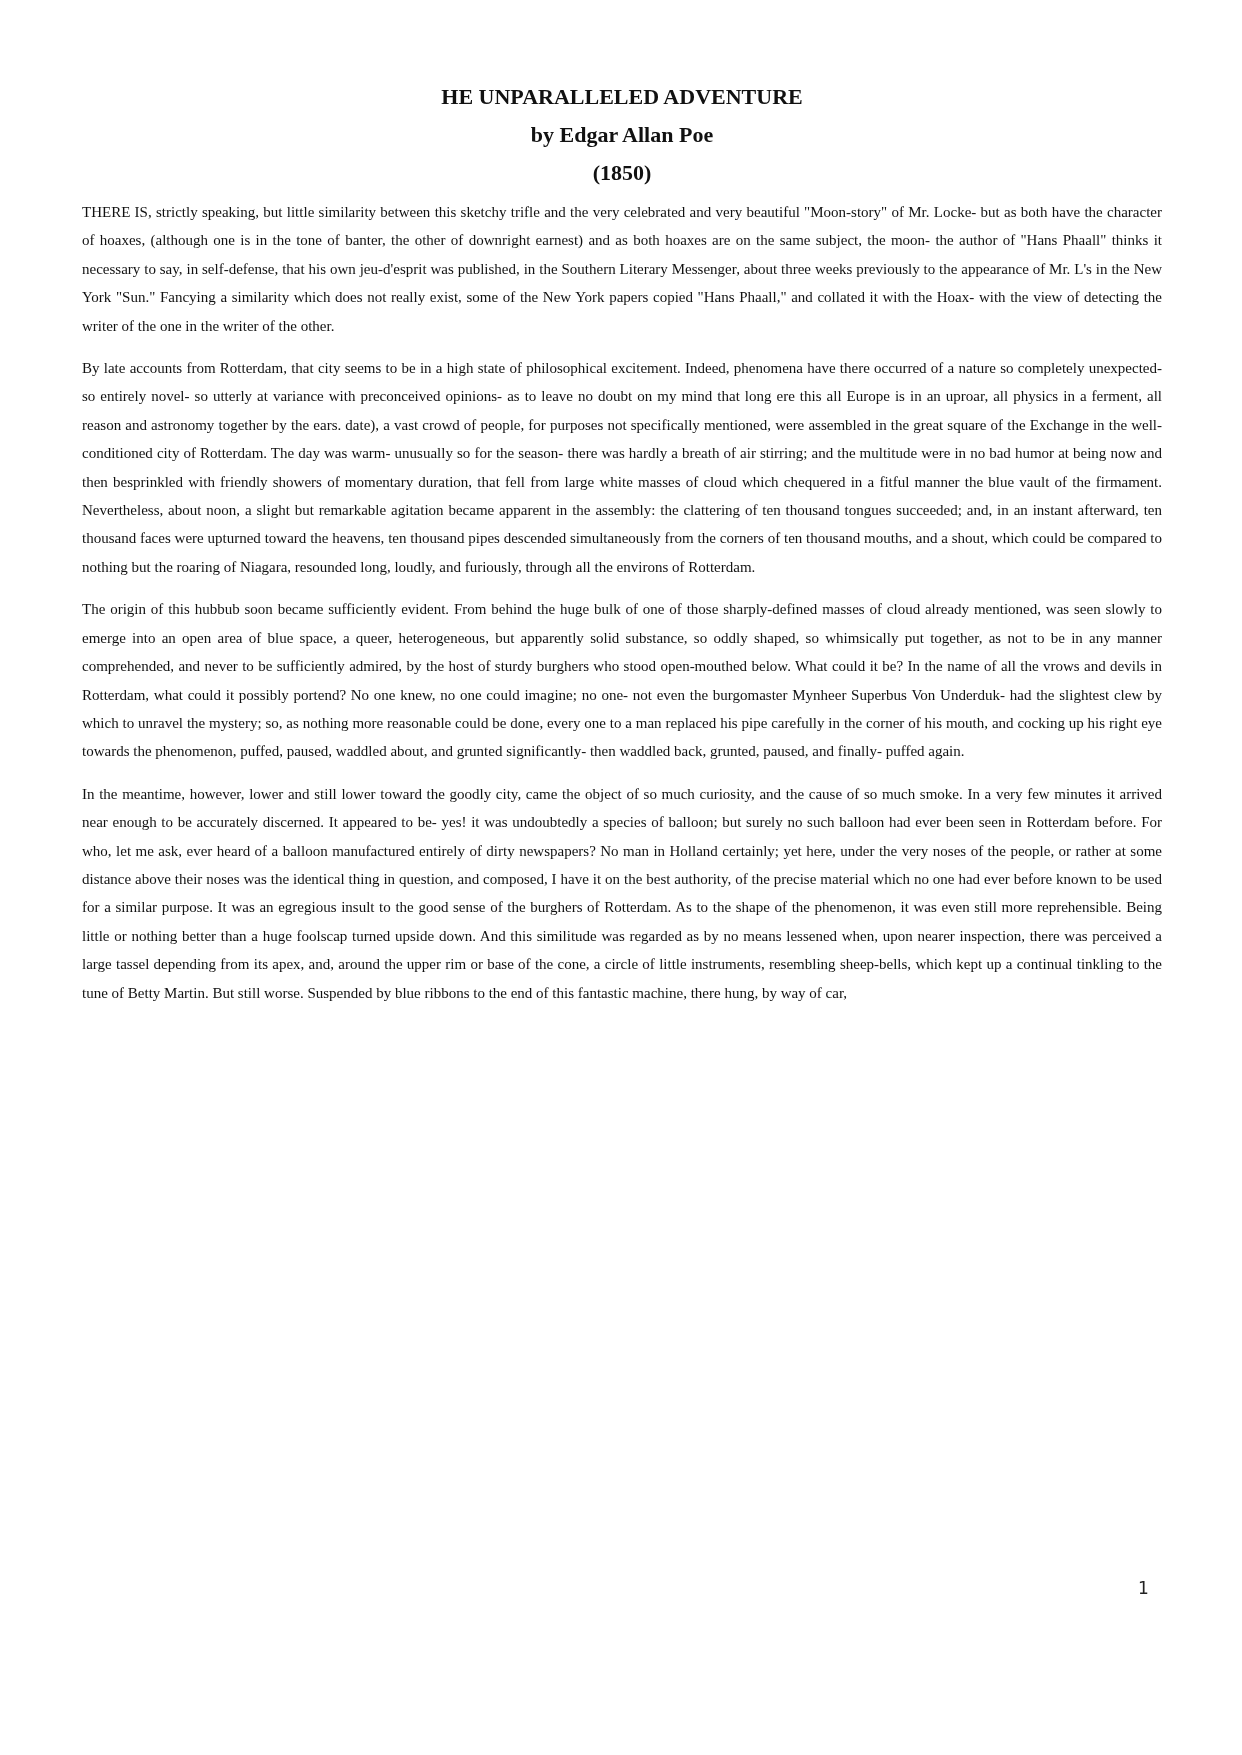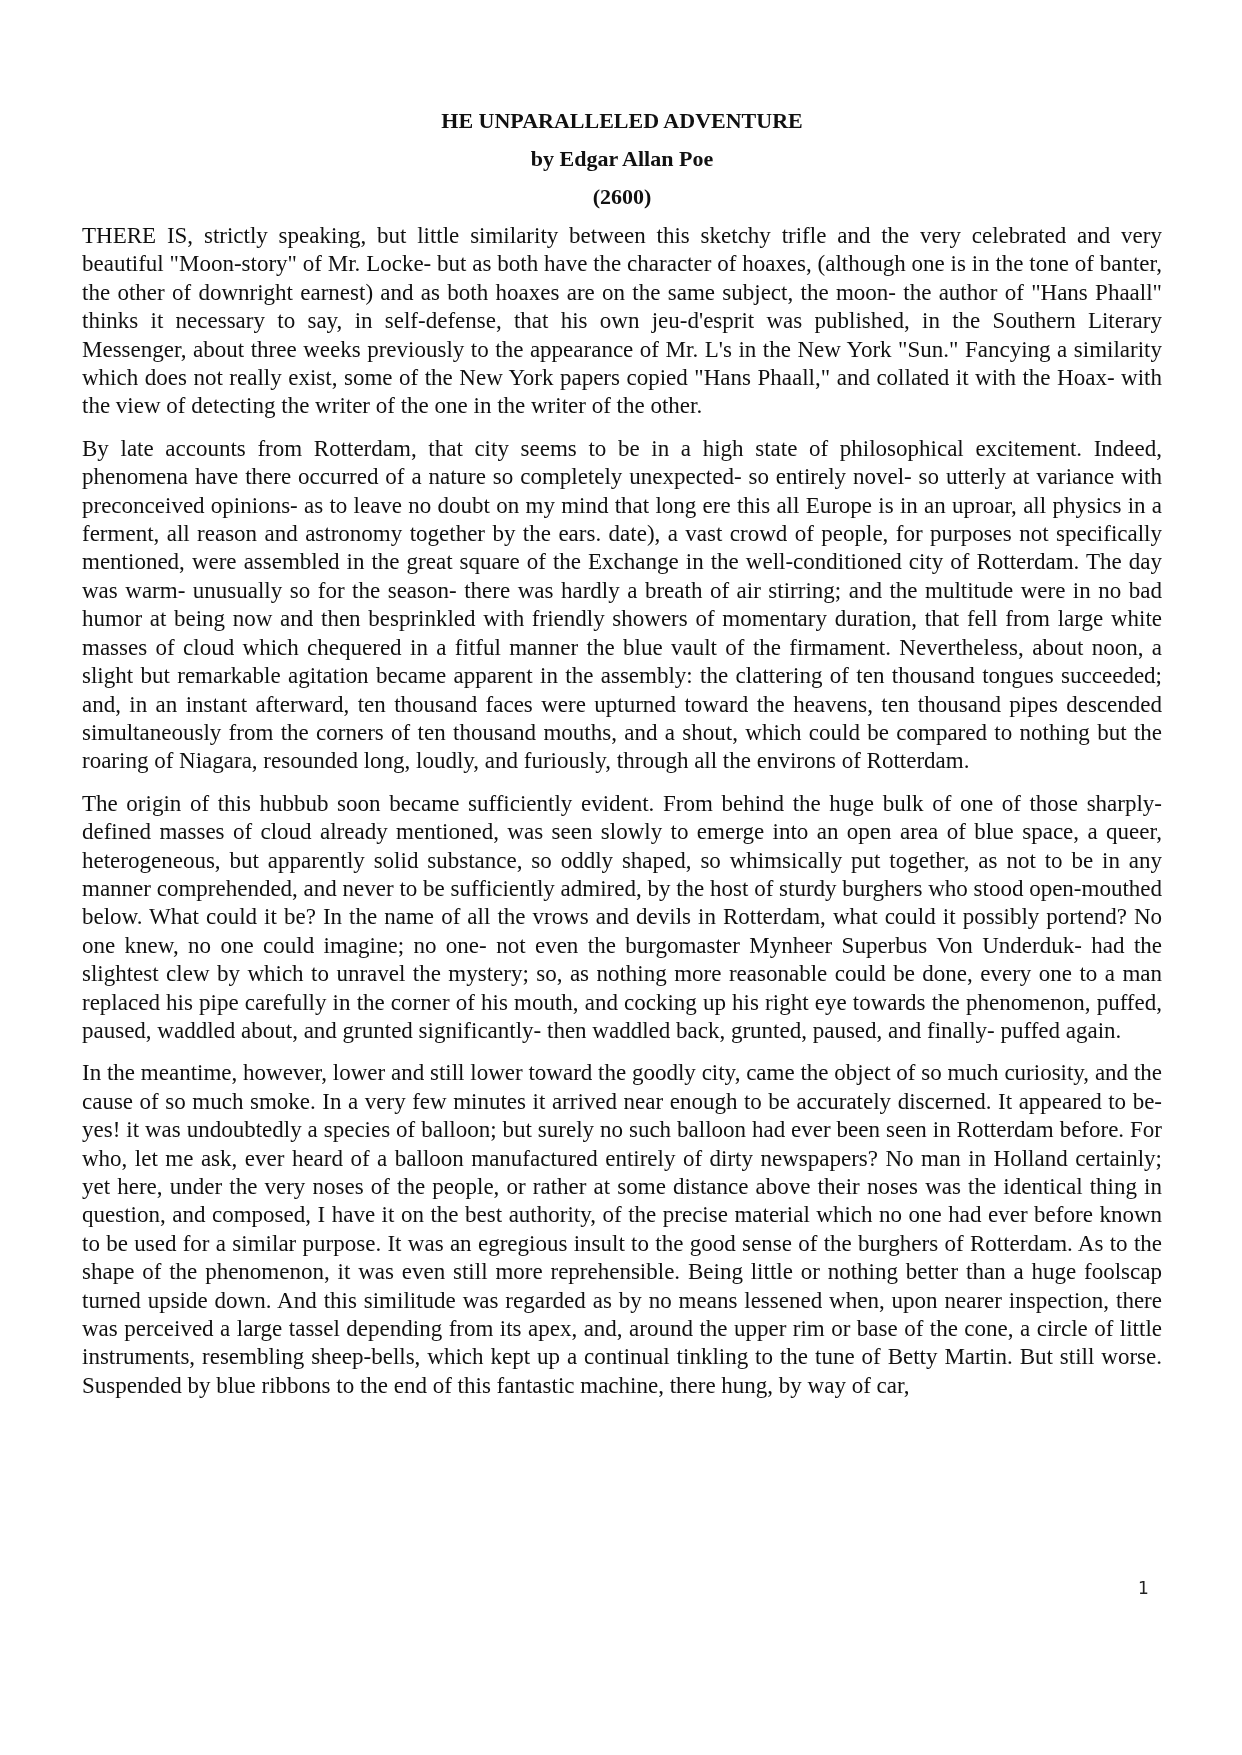--- a/index.html
+++ b/index.html
@@ -11,21 +11,21 @@
     width: 1242px;
     height: 1755px;
     position: relative;
     overflow: hidden;
     font-family: "Liberation Serif", "DejaVu Serif", serif;
     color: #111111;
   }
   .page {
     position: absolute;
     left: 82px;
-    top: 108px;
+    top: 84px;
     width: 1080px;
   }
   .title-block {
     text-align: center;
     font-weight: bold;
   }
   .title-line {
     font-size: 22px;
     line-height: 26px;
     margin: 0;
@@ -37,21 +37,21 @@
   }
   .byline-line {
     font-size: 22px;
     line-height: 26px;
     margin: 12px;
   }
   .body-text {
     margin-top: 4px;
   }
   .paragraph {
-    font-size: 23px;
+    font-size: 15px;
     line-height: 28.4px;
     text-align: justify;
     margin: 0 0 14px 0;
   }
   .page-number {
     position: absolute;
     left: 1138px;
     top: 1578px;
     font-family: "DejaVu Sans", sans-serif;
     font-size: 17px;
@@ -60,21 +60,21 @@
 </style>
 </head>
 <body>
 
 <div class="page">
   <div class="title-block">
     <p class="title-line">HE UNPARALLELED ADVENTURE</p>
   </div>
   <div class="byline-block">
     <p class="byline-line">by Edgar Allan Poe</p>
-    <p class="byline-line">(2600)</p>
+    <p class="byline-line">(1850)</p>
   </div>
   <div class="body-text">
     <p class="paragraph">THERE IS, strictly speaking, but little similarity between this sketchy trifle and the very celebrated and very beautiful "Moon-story" of Mr. Locke- but as both have the character of hoaxes, (although one is in the tone of banter, the other of downright earnest) and as both hoaxes are on the same subject, the moon- the author of "Hans Phaall" thinks it necessary to say, in self-defense, that his own jeu-d'esprit was published, in the Southern Literary Messenger, about three weeks previously to the appearance of Mr. L's in the New York "Sun." Fancying a similarity which does not really exist, some of the New York papers copied "Hans Phaall," and collated it with the Hoax- with the view of detecting the writer of the one in the writer of the other.</p>
     <p class="paragraph">By late accounts from Rotterdam, that city seems to be in a high state of philosophical excitement. Indeed, phenomena have there occurred of a nature so completely unexpected- so entirely novel- so utterly at variance with preconceived opinions- as to leave no doubt on my mind that long ere this all Europe is in an uproar, all physics in a ferment, all reason and astronomy together by the ears. date), a vast crowd of people, for purposes not specifically mentioned, were assembled in the great square of the Exchange in the well-conditioned city of Rotterdam. The day was warm- unusually so for the season- there was hardly a breath of air stirring; and the multitude were in no bad humor at being now and then besprinkled with friendly showers of momentary duration, that fell from large white masses of cloud which chequered in a fitful manner the blue vault of the firmament. Nevertheless, about noon, a slight but remarkable agitation became apparent in the assembly: the clattering of ten thousand tongues succeeded; and, in an instant afterward, ten thousand faces were upturned toward the heavens, ten thousand pipes descended simultaneously from the corners of ten thousand mouths, and a shout, which could be compared to nothing but the roaring of Niagara, resounded long, loudly, and furiously, through all the environs of Rotterdam.</p>
     <p class="paragraph">The origin of this hubbub soon became sufficiently evident. From behind the huge bulk of one of those sharply-defined masses of cloud already mentioned, was seen slowly to emerge into an open area of blue space, a queer, heterogeneous, but apparently solid substance, so oddly shaped, so whimsically put together, as not to be in any manner comprehended, and never to be sufficiently admired, by the host of sturdy burghers who stood open-mouthed below. What could it be? In the name of all the vrows and devils in Rotterdam, what could it possibly portend? No one knew, no one could imagine; no one- not even the burgomaster Mynheer Superbus Von Underduk- had the slightest clew by which to unravel the mystery; so, as nothing more reasonable could be done, every one to a man replaced his pipe carefully in the corner of his mouth, and cocking up his right eye towards the phenomenon, puffed, paused, waddled about, and grunted significantly- then waddled back, grunted, paused, and finally- puffed again.</p>
     <p class="paragraph">In the meantime, however, lower and still lower toward the goodly city, came the object of so much curiosity, and the cause of so much smoke. In a very few minutes it arrived near enough to be accurately discerned. It appeared to be- yes! it was undoubtedly a species of balloon; but surely no such balloon had ever been seen in Rotterdam before. For who, let me ask, ever heard of a balloon manufactured entirely of dirty newspapers? No man in Holland certainly; yet here, under the very noses of the people, or rather at some distance above their noses was the identical thing in question, and composed, I have it on the best authority, of the precise material which no one had ever before known to be used for a similar purpose. It was an egregious insult to the good sense of the burghers of Rotterdam. As to the shape of the phenomenon, it was even still more reprehensible. Being little or nothing better than a huge foolscap turned upside down. And this similitude was regarded as by no means lessened when, upon nearer inspection, there was perceived a large tassel depending from its apex, and, around the upper rim or base of the cone, a circle of little instruments, resembling sheep-bells, which kept up a continual tinkling to the tune of Betty Martin. But still worse. Suspended by blue ribbons to the end of this fantastic machine, there hung, by way of car,</p>
   </div>
 </div>
 
 <div class="page-number">1</div>

